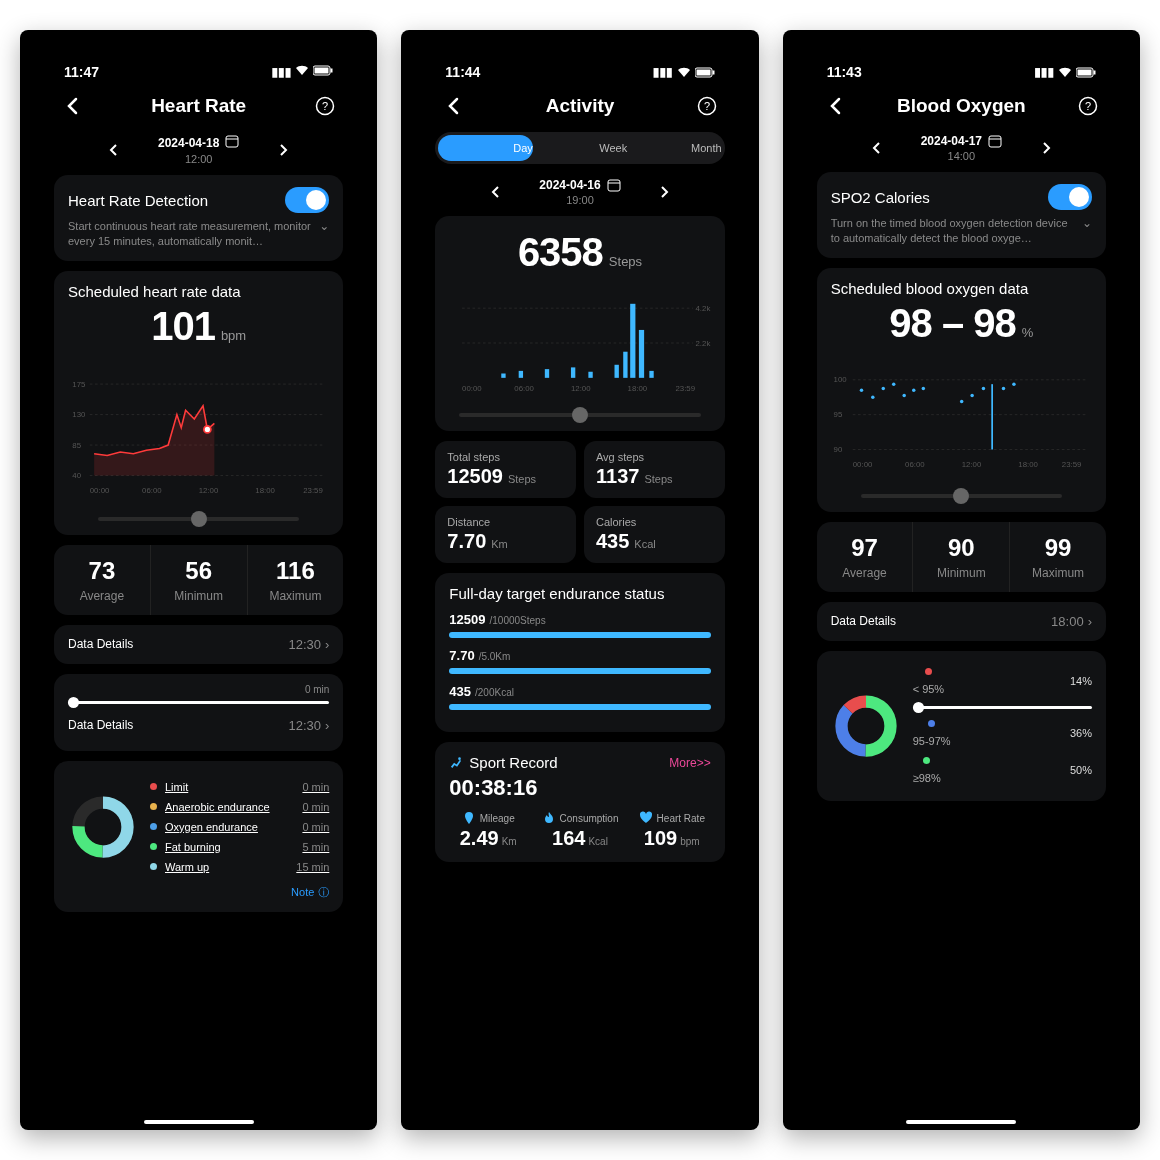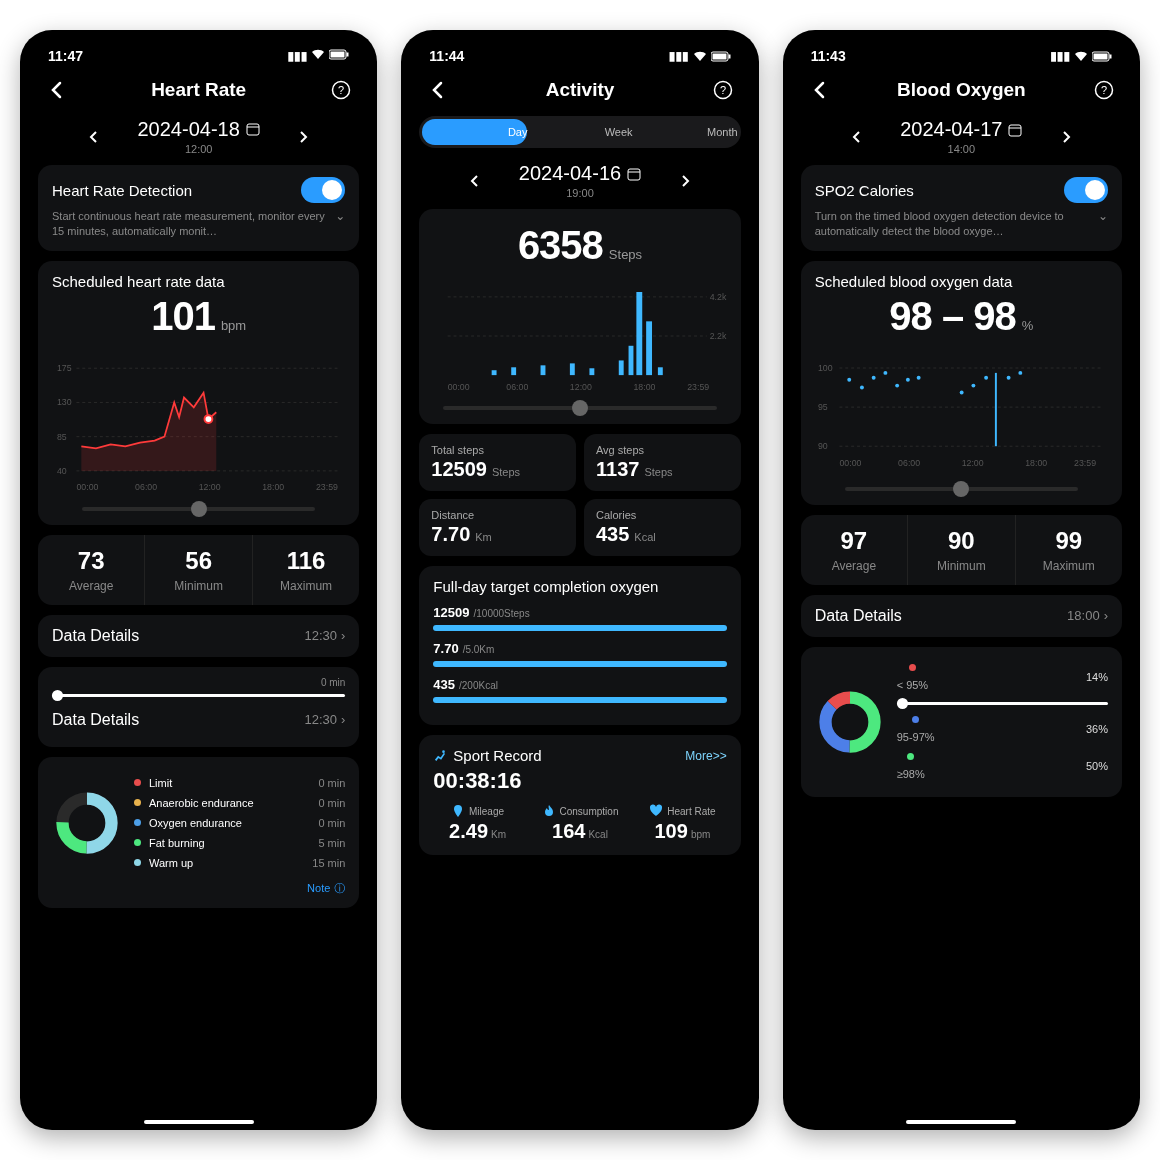--- a/index.html
+++ b/index.html
@@ -8,22 +8,22 @@
     font-family: -apple-system, BlinkMacSystemFont, "Segoe UI", sans-serif;
     display: flex;
     gap: 24px;
     padding: 30px 20px;
     width: 1160px;
     height: 1160px;
   }
   .phone {
     flex: 1;
     background: #000;
-    border-radius: 32px;
-    padding: 8px;
+    border-radius: 8px;
+    padding: 24px;
     color: #fff;
     overflow: hidden;
     position: relative;
     box-shadow: 0 8px 24px rgba(0,0,0,.3);
   }
   .screen {
     background: #000;
     border-radius: 38px;
     height: 100%;
     overflow: hidden;
@@ -51,21 +51,21 @@
     display:flex; align-items:center; justify-content:center;
     color:#fff; font-size:18px;
   }
   .content { flex:1; overflow-y:auto; padding: 0 10px 10px; }
   .content::-webkit-scrollbar{display:none;}
   .date-nav {
     display:flex; align-items:center; justify-content:center;
     gap: 30px; padding: 8px 0 10px;
   }
   .date-nav .date-block { text-align:center; }
-  .date-nav .date-main { font-size:20px; font-weight:400; display:flex; gap:6px; align-items:center; justify-content:center;}
+  .date-nav .date-main { font-size:12px; font-weight:700; display:flex; gap:6px; align-items:center; justify-content:center;}
   .date-nav .date-sub { font-size:11px; color:#888; margin-top:2px;}
   .card {
     background:#111214;
     border-radius:14px;
     padding:12px 14px;
     margin-bottom:10px;
   }
   .toggle-row { display:flex; justify-content:space-between; align-items:center; margin-bottom:6px;}
   .toggle-row .label { font-size:15px; font-weight:500;}
   .toggle {
@@ -100,21 +100,21 @@
     flex:1; text-align:center; padding:12px 0;
     border-right:1px solid #222;
   }
   .stat:last-child{border-right:none;}
   .stat .val { font-size:24px; font-weight:600;}
   .stat .lbl { font-size:12px; color:#888; margin-top:4px;}
   .details-row {
     display:flex; justify-content:space-between; align-items:center;
     padding:12px 14px;
   }
-  .details-row .lbl{font-size:16px;text-align:right;}
+  .details-row .lbl{font-size:12px;text-align:right;}
   .details-row .time{font-size:13px;color:#888; display:flex; align-items:center; gap:4px;}
   .zone-list { padding:4px 0;}
   .zone-item{
     display:flex;align-items:center;justify-content:space-between;
     font-size:11px;padding:4px 0;
   }
   .zone-item .left{display:flex;align-items:center;gap:8px;}
   .dot{width:7px;height:7px;border-radius:50%;}
   .zone-item .val{color:#888;}
   .donut-row{display:flex;gap:12px;align-items:center;}
@@ -136,21 +136,21 @@
   .mini-card .val{font-size:20px;font-weight:600;}
   .mini-card .unit{font-size:11px;color:#888;}
   .progress-item{margin:10px 0;}
   .progress-label{font-size:13px;display:flex;align-items:baseline;gap:4px;margin-bottom:5px;}
   .progress-label .cur{font-weight:600;}
   .progress-label .tgt{font-size:10px;color:#888;}
   .progress-bar{height:6px;background:#222;border-radius:3px;overflow:hidden;}
   .progress-fill{height:100%;background:#3fb8ff;}
   .sport-header{display:flex;justify-content:space-between;align-items:center;}
   .sport-title{display:flex;align-items:center;gap:6px;font-size:15px;font-weight:500;}
-  .sport-more{font-size:12px;color:#7dd3fc;}
+  .sport-more{font-size:12px;color:#ec4899;}
   .sport-time{font-size:22px;font-weight:600;margin:4px 0 10px;}
   .sport-stats{display:flex;justify-content:space-between;gap:14px;}
   .sport-stat{flex:1;display:flex;flex-direction:column;align-items:center;gap:2px;}
   .sport-stat .top{display:flex;align-items:center;gap:4px;font-size:10px;color:#aaa;}
   .sport-stat .bot{display:flex;align-items:baseline;gap:3px;}
   .sport-stat .bot .v{font-size:20px;font-weight:600;}
   .sport-stat .bot .u{font-size:10px;color:#888;}
   .sport-icon{width:14px;height:14px;}
   .legend-row{
     display:flex;align-items:center;justify-content:space-between;
@@ -307,21 +307,21 @@
       </div>
     </div>
 
     <div class="card">
       <div class="donut-row">
         <svg class="donut" viewBox="0 0 40 40">
           <circle cx="20" cy="20" r="14" fill="none" stroke="#2a2a2a" stroke-width="7"></circle>
           <circle cx="20" cy="20" r="14" fill="none" stroke="#8fd7e8" stroke-width="7" stroke-dasharray="66 88" stroke-dashoffset="22" transform="rotate(-90 20 20)"></circle>
           <circle cx="20" cy="20" r="14" fill="none" stroke="#4de87f" stroke-width="7" stroke-dasharray="22 88" stroke-dashoffset="-44" transform="rotate(-90 20 20)"></circle>
         </svg>
-        <div class="zone-list" style="flex:1;">
+        <div class="zone-list" style="flex:1;text-decoration:underline;">
           <div class="zone-item">
             <span class="left">
                   <span class="dot" style="background:#e84d4d"></span>
                   <span>Limit</span>
                 </span>
             <span class="val">0 min</span>
           </div>
           <div class="zone-item">
             <span class="left">
                   <span class="dot" style="background:#e8b24d"></span>
@@ -478,21 +478,21 @@
       <div class="mini-card">
         <div class="lbl">Calories</div>
         <div class="valrow">
               <span class="val">435</span>
               <span class="unit">Kcal</span>
             </div>
       </div>
     </div>
 
     <div class="card" style="margin-top:10px;">
-      <div class="section-title">Full-day target completion oxygen</div>
+      <div class="section-title">Full-day target endurance status</div>
       <div class="progress-item">
         <div class="progress-label">
               <span class="cur">12509</span>
               <span class="tgt">/10000Steps</span>
             </div>
         <div class="progress-bar">
               <div class="progress-fill" style="width:100%"></div>
             </div>
       </div>
       <div class="progress-item">

